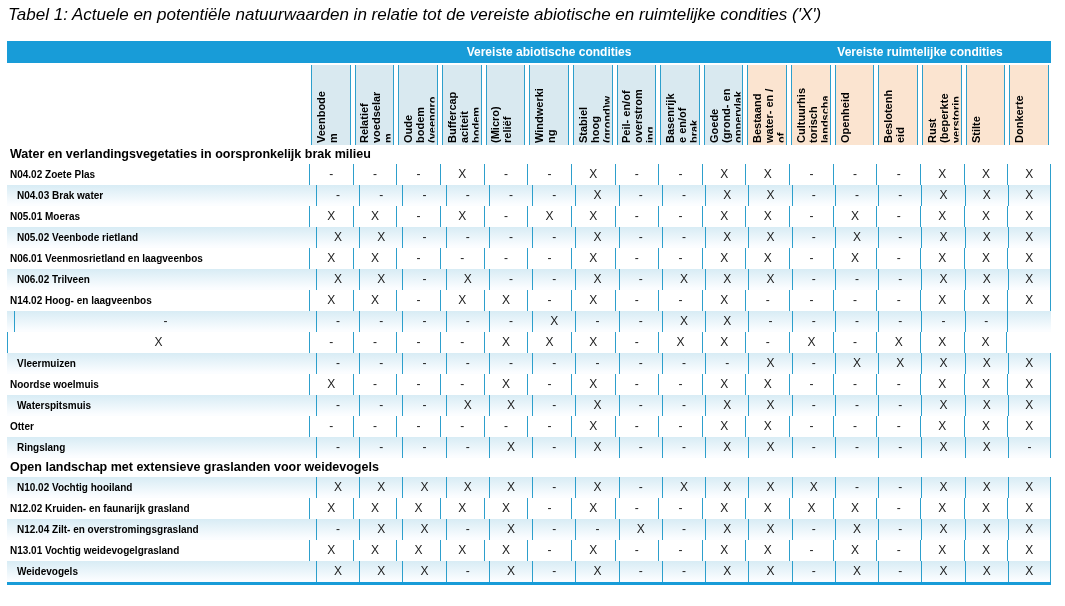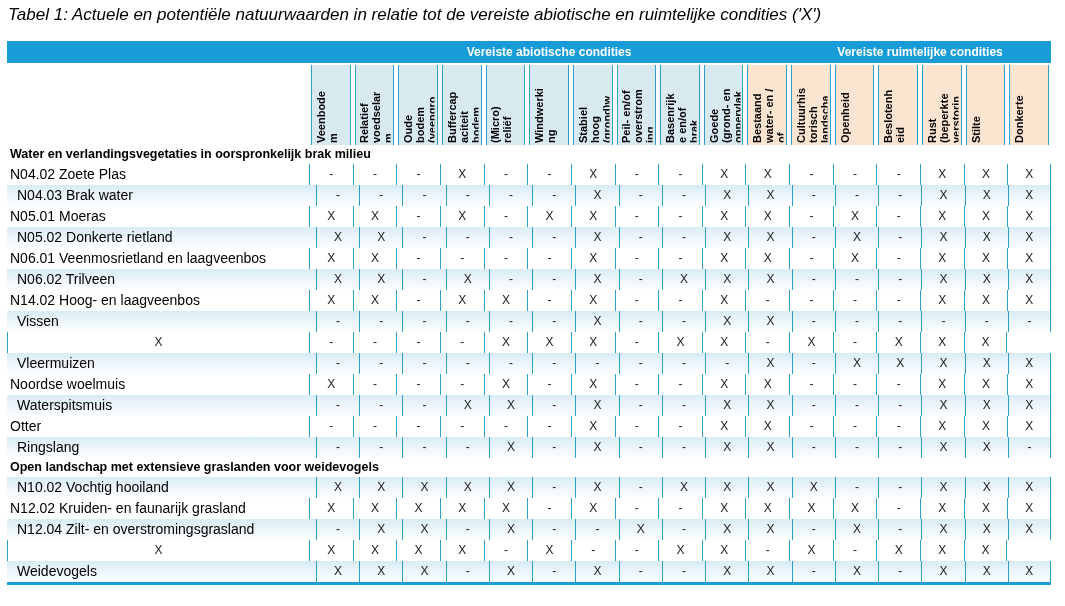--- a/index.html
+++ b/index.html
@@ -13,21 +13,21 @@
   .band-label{color:#ffffff;font-weight:bold;font-size:12px;text-align:center;line-height:22px;white-space:nowrap;overflow:hidden;}
   .header-row{height:80px;background:#ffffff;margin-top:2px;}
   .corner{grid-column:1;background:#ffffff;}
   .hcell{position:relative;height:80px;overflow:hidden;margin:0 2px;border-left:1px solid #2d9fcc;border-right:1px solid #2d9fcc;}
   .hb{background:#d9e9f0;}
   .hs{background:#fbe4d0;}
   .hcell-inner{position:absolute;left:50%;top:50%;width:76px;height:33px;transform:translate(-50%,-50%) rotate(-90deg);overflow:hidden;font-weight:bold;font-size:11px;line-height:12px;letter-spacing:0;white-space:pre-line;text-align:left;color:#000;}
   .section-row{height:19px;line-height:19px;font-weight:bold;font-size:12.5px;color:#000;padding-left:3px;background:#ffffff;white-space:nowrap;overflow:hidden;}
   .drow{height:21px;background:#ffffff;}
   .drow.blue{background:linear-gradient(180deg,#d8ecf5 0%,#fbfdff 92%);padding-left:7px;}
-  .rlabel{font-size:14px;line-height:21px;padding-left:3px;color:#000;white-space:nowrap;overflow:hidden;}
+  .rlabel{font-size:10px;line-height:21px;padding-left:3px;color:#000;white-space:nowrap;overflow:hidden;font-weight:bold;}
   .vcell{border-left:1px solid #2d9fcc;text-align:center;font-size:12px;line-height:21px;color:#1c1c1c;}
   .vcell.last{border-right:1px solid #2d9fcc;}
 </style>
 </head>
 <body>
 
 <div class="page">
   <div class="caption">Tabel 1: Actuele en potentiële natuurwaarden in relatie tot de vereiste abiotische en ruimtelijke condities ('X')</div>
 
   <div class="ntable">
@@ -173,21 +173,21 @@
           <div class="vcell">X</div>
           <div class="vcell">X</div>
           <div class="vcell">-</div>
           <div class="vcell">X</div>
           <div class="vcell">-</div>
           <div class="vcell">X</div>
           <div class="vcell">X</div>
           <div class="vcell last">X</div>
         </div>
         <div class="grid drow blue">
-          <div class="rlabel">N05.02 Donkerte rietland</div>
+          <div class="rlabel">N05.02 Veenbode rietland</div>
           <div class="vcell">X</div>
           <div class="vcell">X</div>
           <div class="vcell">-</div>
           <div class="vcell">-</div>
           <div class="vcell">-</div>
           <div class="vcell">-</div>
           <div class="vcell">X</div>
           <div class="vcell">-</div>
           <div class="vcell">-</div>
           <div class="vcell">X</div>
@@ -253,21 +253,20 @@
           <div class="vcell">X</div>
           <div class="vcell">-</div>
           <div class="vcell">-</div>
           <div class="vcell">-</div>
           <div class="vcell">-</div>
           <div class="vcell">X</div>
           <div class="vcell">X</div>
           <div class="vcell last">X</div>
         </div>
         <div class="grid drow blue">
-          <div class="rlabel">Vissen</div>
           <div class="vcell">-</div>
           <div class="vcell">-</div>
           <div class="vcell">-</div>
           <div class="vcell">-</div>
           <div class="vcell">-</div>
           <div class="vcell">-</div>
           <div class="vcell">X</div>
           <div class="vcell">-</div>
           <div class="vcell">-</div>
           <div class="vcell">X</div>
@@ -453,20 +452,21 @@
           <div class="vcell">X</div>
           <div class="vcell">X</div>
           <div class="vcell">-</div>
           <div class="vcell">X</div>
           <div class="vcell">-</div>
           <div class="vcell">X</div>
           <div class="vcell">X</div>
           <div class="vcell last">X</div>
         </div>
         <div class="grid drow">
+          <div class="rlabel">N13.01 Vochtig weidevogelgrasland</div>
           <div class="vcell">X</div>
           <div class="vcell">X</div>
           <div class="vcell">X</div>
           <div class="vcell">X</div>
           <div class="vcell">X</div>
           <div class="vcell">-</div>
           <div class="vcell">X</div>
           <div class="vcell">-</div>
           <div class="vcell">-</div>
           <div class="vcell">X</div>

